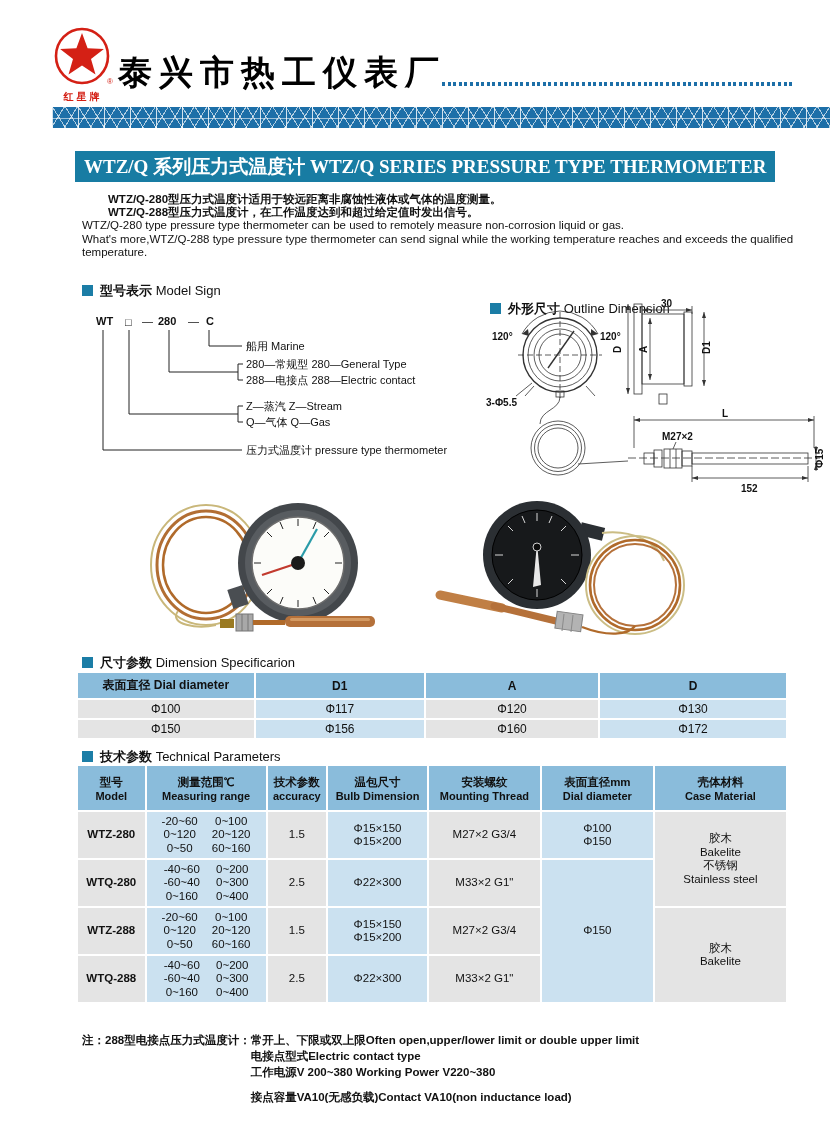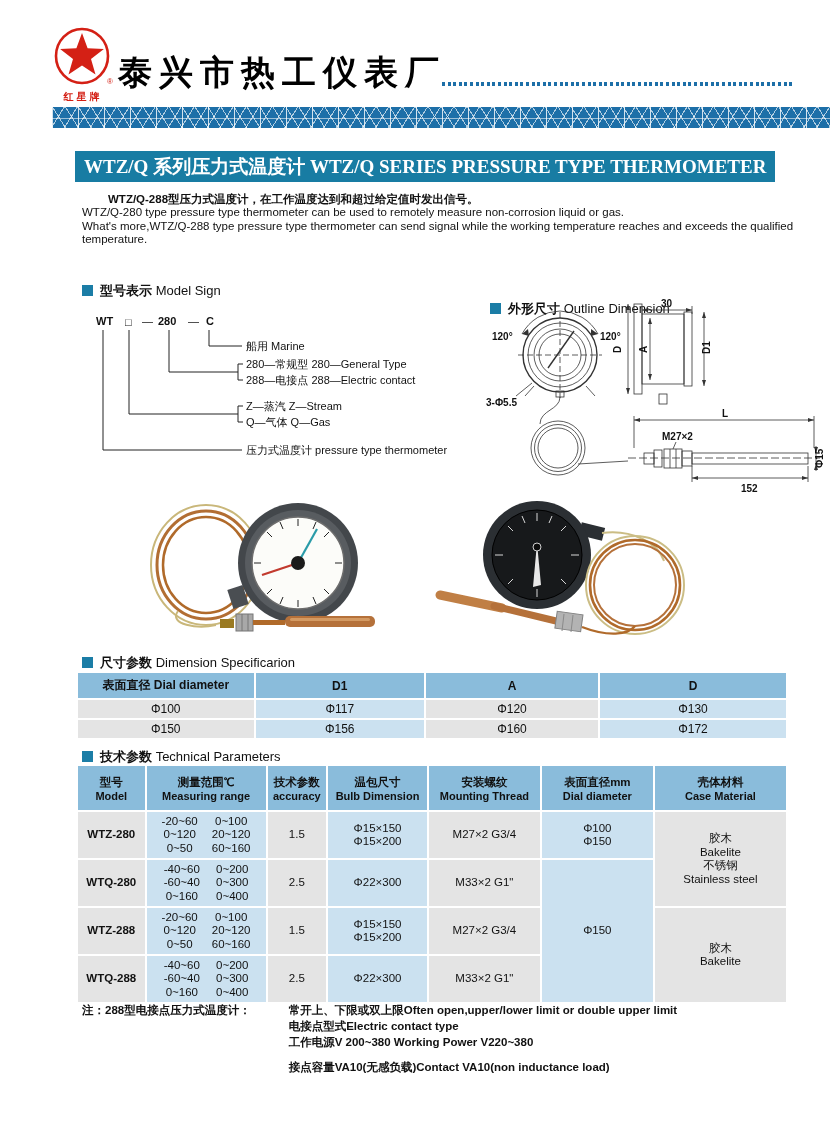--- a/index.html
+++ b/index.html
@@ -72,20 +72,21 @@
     </svg>
     <div class="brand-label">红星牌</div>
   </div>
   <div class="abs factory-name" style="left:118px;top:50px;">泰兴市热工仪表厂</div>
   <div class="abs dotted-line" style="left:442px;top:82px;width:350px;"></div>
   <div class="abs deco-band" style="left:52px;top:107px;width:778px;height:21px;"></div>
 
   <div class="abs title-bar" style="left:75px;top:151px;width:691px;height:31px;">WTZ/Q 系列压力式温度计 WTZ/Q SERIES PRESSURE TYPE THERMOMETER</div>
 
   <div class="abs intro" style="left:82px;top:193px;">
+    <div class="cn">WTZ/Q-280型压力式温度计适用于较远距离非腐蚀性液体或气体的温度测量。</div>
     <div class="cn">WTZ/Q-288型压力式温度计，在工作温度达到和超过给定值时发出信号。</div>
     <div class="en">WTZ/Q-280 type pressure type thermometer can be used to remotely measure non-corrosion liquid or gas.</div>
     <div class="en">What's more,WTZ/Q-288 type pressure type thermometer can send signal while the working temperature reaches and exceeds the qualified temperature.</div>
   </div>
 
   <div class="abs sec-head" style="left:82px;top:282px;">
     <span class="sq"></span><span class="cn">型号表示</span>&nbsp;<span class="en">Model Sign</span>
   </div>
   <svg class="abs diag" style="left:92px;top:310px;" width="385" height="158" viewBox="0 0 385 158">
     <text x="4" y="15" font-weight="bold">WT</text>
@@ -430,21 +431,21 @@
               </div>
             </div>
           </td>
       <td class="c-gray">2.5</td>
       <td class="c-blue">Φ22×300</td>
       <td class="c-gray">M33×2  G1"</td>
     </tr>
   </tbody>
     </table>
 
-  <div class="abs notes" style="left:82px;top:1002px;gap:38px;">
+  <div class="abs notes" style="left:82px;top:1032px;">
     <div class="prefix">注：288型电接点压力式温度计：</div>
     <div class="lines">
       <div>常开上、下限或双上限Often open,upper/lower limit or double upper limit</div>
       <div>电接点型式Electric contact type</div>
       <div>工作电源V 200~380 Working Power V220~380</div>
       <div>接点容量VA10(无感负载)Contact VA10(non inductance load)</div>
     </div>
   </div>
 
 </div>

